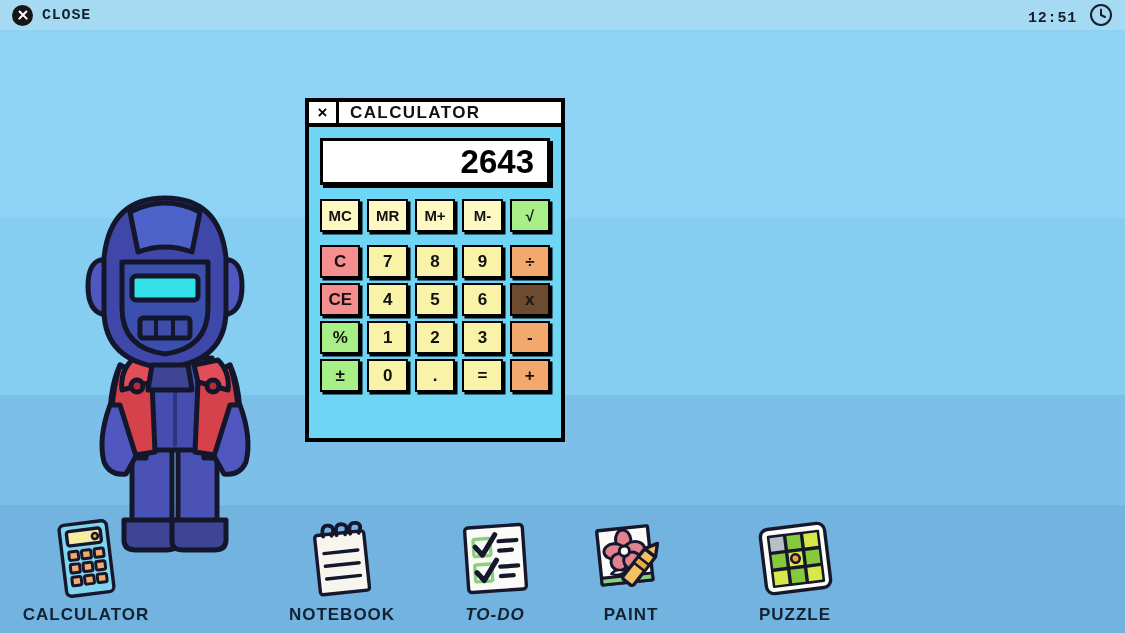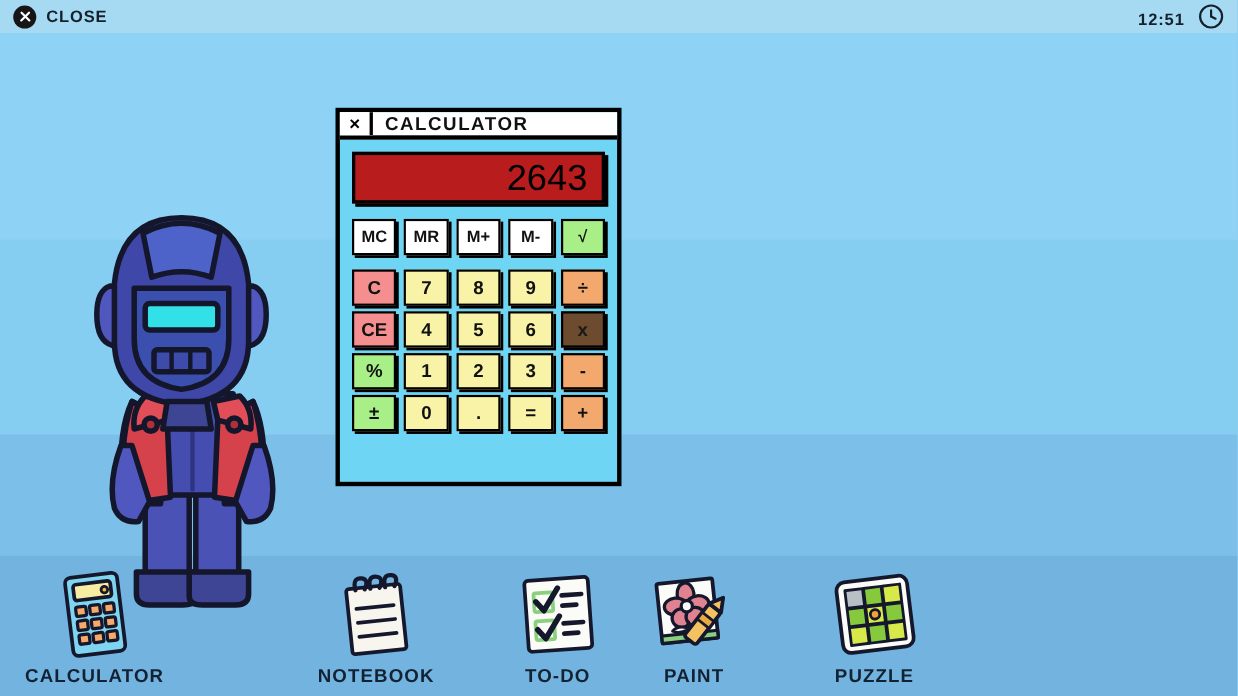--- a/index.html
+++ b/index.html
@@ -18,20 +18,21 @@
   .b3 { top:395px; height:110px; background:#7cc0ea; }
   .b4 { top:505px; height:128px; background:#72b3e0; }
 
   
   #topbar {
     position:absolute; top:0; left:0; width:1125px; height:30px;
     background:#a5daf2;
     display:flex; align-items:center; justify-content:space-between;
     padding:0 12px;
     z-index:40;
+    font-family:Liberation Mono, monospace;
   }
   .tb-left { display:flex; align-items:center; gap:9px; }
   .tb-right { display:flex; align-items:flex-end; gap:12px; }
   .close-x {
     width:21px; height:21px; border-radius:50%;
     background:#161616; position:relative; flex:none;
   }
   .close-x::before, .close-x::after {
     content:""; position:absolute; left:4.5px; top:9.5px;
     width:12px; height:2.4px; background:#fff; border-radius:1px;
@@ -62,38 +63,38 @@
     border-right:3px solid #000; background:#fff;
     font-size:17px; font-weight:bold; color:#000; line-height:1;
   }
   #calc-title {
     flex:1; display:flex; align-items:center;
     padding-left:11px; font-size:17px; font-weight:bold;
     letter-spacing:1.4px; color:#111;
   }
   #calc-body { padding:11px 11px 0 11px; }
   #calc-display {
-    height:47px; background:#b91c1c;
+    height:47px; background:#ffffff;
     border:3px solid #000;
     display:flex; align-items:center; justify-content:flex-end;
     padding-right:13px;
-    font-size:33px; font-weight:normal; color:#000;
+    font-size:33px; font-weight:bold; color:#000;
     box-shadow:3px 3px 0 #000;
     margin-bottom:14px;
   }
   .key-row { display:flex; gap:7px; margin-bottom:5px; }
   .key {
     flex:1; height:33px;
     border:2.5px solid #000;
     box-shadow:2.5px 2.5px 0 #000;
     display:flex; align-items:center; justify-content:center;
     font-size:17px; font-weight:bold; color:#111;
     line-height:1; user-select:none;
   }
-  .k-mem   { background:#ffffff; }
+  .k-mem   { background:#fef9c3; }
   .k-green { background:#a9ef88; }
   .k-num   { background:#f8f3a6; }
   .k-clear { background:#f58f8f; }
   .k-op    { background:#f3a96d; }
   .k-mul   { background:#6d4b2e; color:#1a1a1a; }
   .row-mem { margin-bottom:13px; }
   .row-mem .key { font-size:15px; }
   .k-sqrt  { font-size:19px; }
 
   
@@ -262,21 +263,21 @@
         </g>
         <g stroke-width="4">
           <line x1="29" y1="42" x2="69" y2="42"></line>
           <line x1="29" y1="57" x2="69" y2="57"></line>
           <line x1="29" y1="72" x2="69" y2="72"></line>
         </g>
       </g>
         </svg></div>
       <div class="dock-label">NOTEBOOK</div>
     </div>
-    <div class="dock-item" style="left: 432px;">
+    <div class="dock-item" style="left: 420px; font-style: italic;">
       <div class="dock-icon"><svg viewBox="0 0 100 100" width="95" height="85">
       <g transform="rotate(-4 50 50)" stroke="#15182c" stroke-width="4" stroke-linejoin="round" stroke-linecap="round">
         <rect x="16" y="12" width="68" height="76" rx="4" fill="#fbfbf8"></rect>
         <rect x="25" y="26" width="20" height="20" rx="2" fill="none" stroke="#8bd07f" stroke-width="4"></rect>
         <path d="M27 35 L35 45 L51 22" fill="none" stroke="#15182c" stroke-width="6"></path>
         <rect x="25" y="56" width="20" height="20" rx="2" fill="none" stroke="#8bd07f" stroke-width="4"></rect>
         <path d="M27 65 L35 75 L51 52" fill="none" stroke="#15182c" stroke-width="6"></path>
         <line x1="55" y1="30" x2="76" y2="30" stroke-width="5"></line>
         <line x1="55" y1="41" x2="70" y2="41" stroke-width="5"></line>
         <line x1="55" y1="60" x2="76" y2="60" stroke-width="5"></line>

